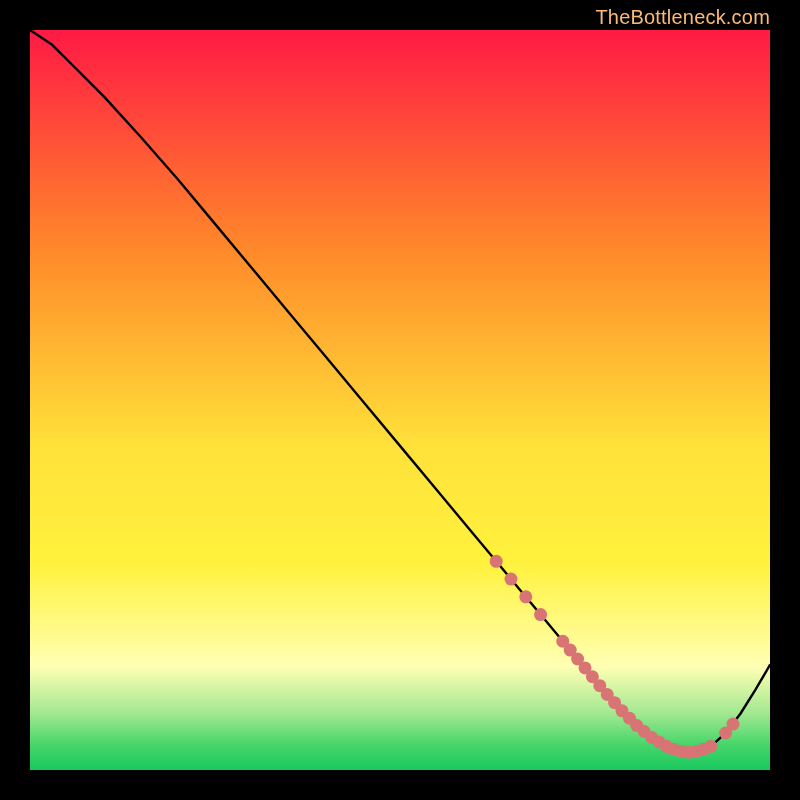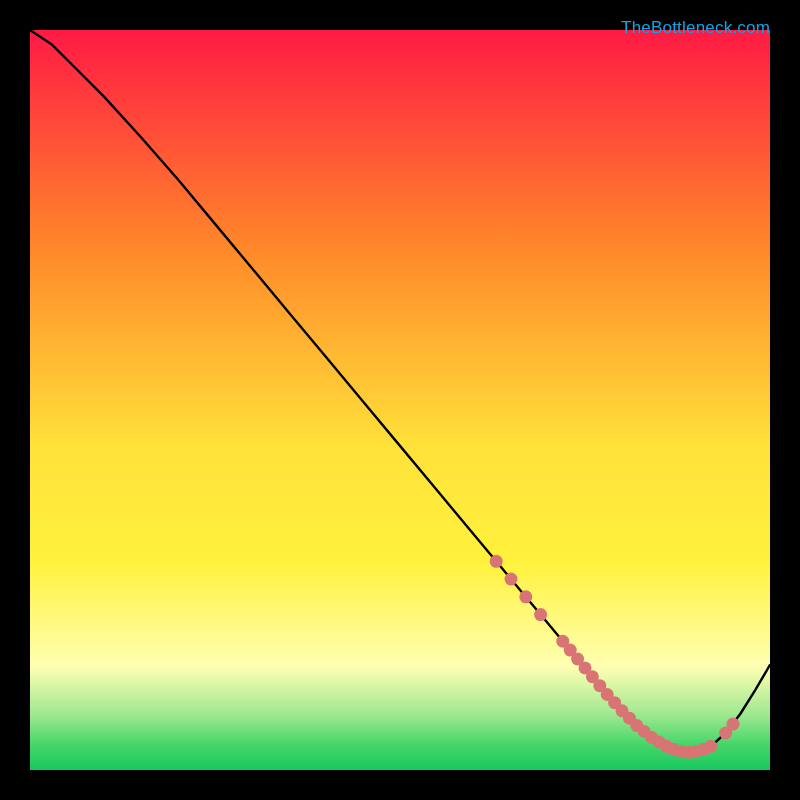--- a/index.html
+++ b/index.html
@@ -20,25 +20,25 @@
   }
   .plot-area {
     position: absolute;
     left: 0;
     top: 0;
     width: 740px;
     height: 740px;
   }
   .attribution {
     position: absolute;
-    top: 18px;
+    top: 6px;
     right: 30px;
     font-family: Arial, Helvetica, sans-serif;
-    font-size: 17px;
-    color: #0ea5e9;
+    font-size: 20px;
+    color: #fdba74;
     letter-spacing: 0.2px;
     user-select: none;
   }
   svg {
     display: block;
   }
 </style>
 </head>
 <body>
 

